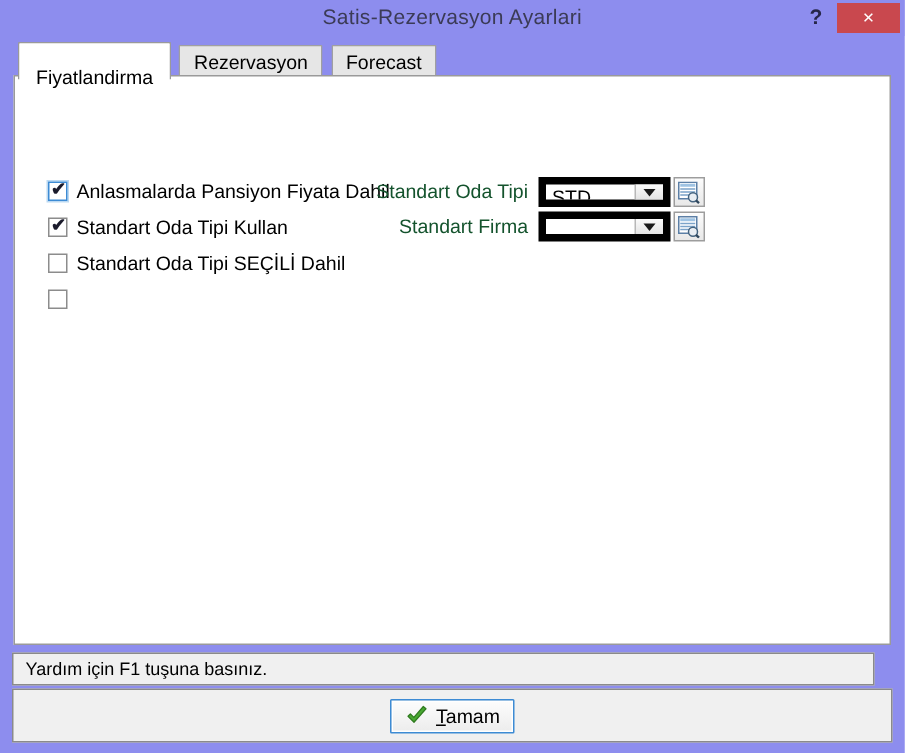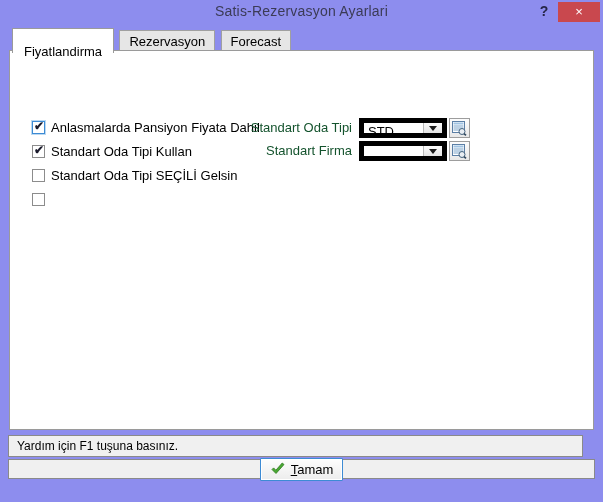--- a/index.html
+++ b/index.html
@@ -252,21 +252,21 @@
     padding-left: 8px;
     color: #000;
   }
 
   
   .buttonbar {
     position: absolute;
     left: 4px;
     right: 4px;
     top: 434px;
-    height: 20px;
+    height: 36px;
     background: #f0f0f0;
     border: 1px solid #8a8a8a;
     box-sizing: border-box;
     display: flex;
     align-items: center;
     justify-content: center;
     gap: 20px;
   }
   .dlg-btn {
     display: flex;
@@ -331,21 +331,21 @@
             <span class="cbox">
               <span class="tick">✔</span>
             </span>
             <span class="check-label">Standart Oda Tipi Kullan</span>
           </div>
 
           <div class="check-row">
             <span class="cbox">
               <span class="tick"></span>
             </span>
-            <span class="check-label">Standart Oda Tipi SEÇİLİ Gelsin</span>
+            <span class="check-label">Standart Oda Tipi SEÇİLİ Dahil</span>
           </div>
 
           <div class="check-row">
             <span class="cbox">
               <span class="tick"></span>
             </span>
           </div>
 
         </div>
 

